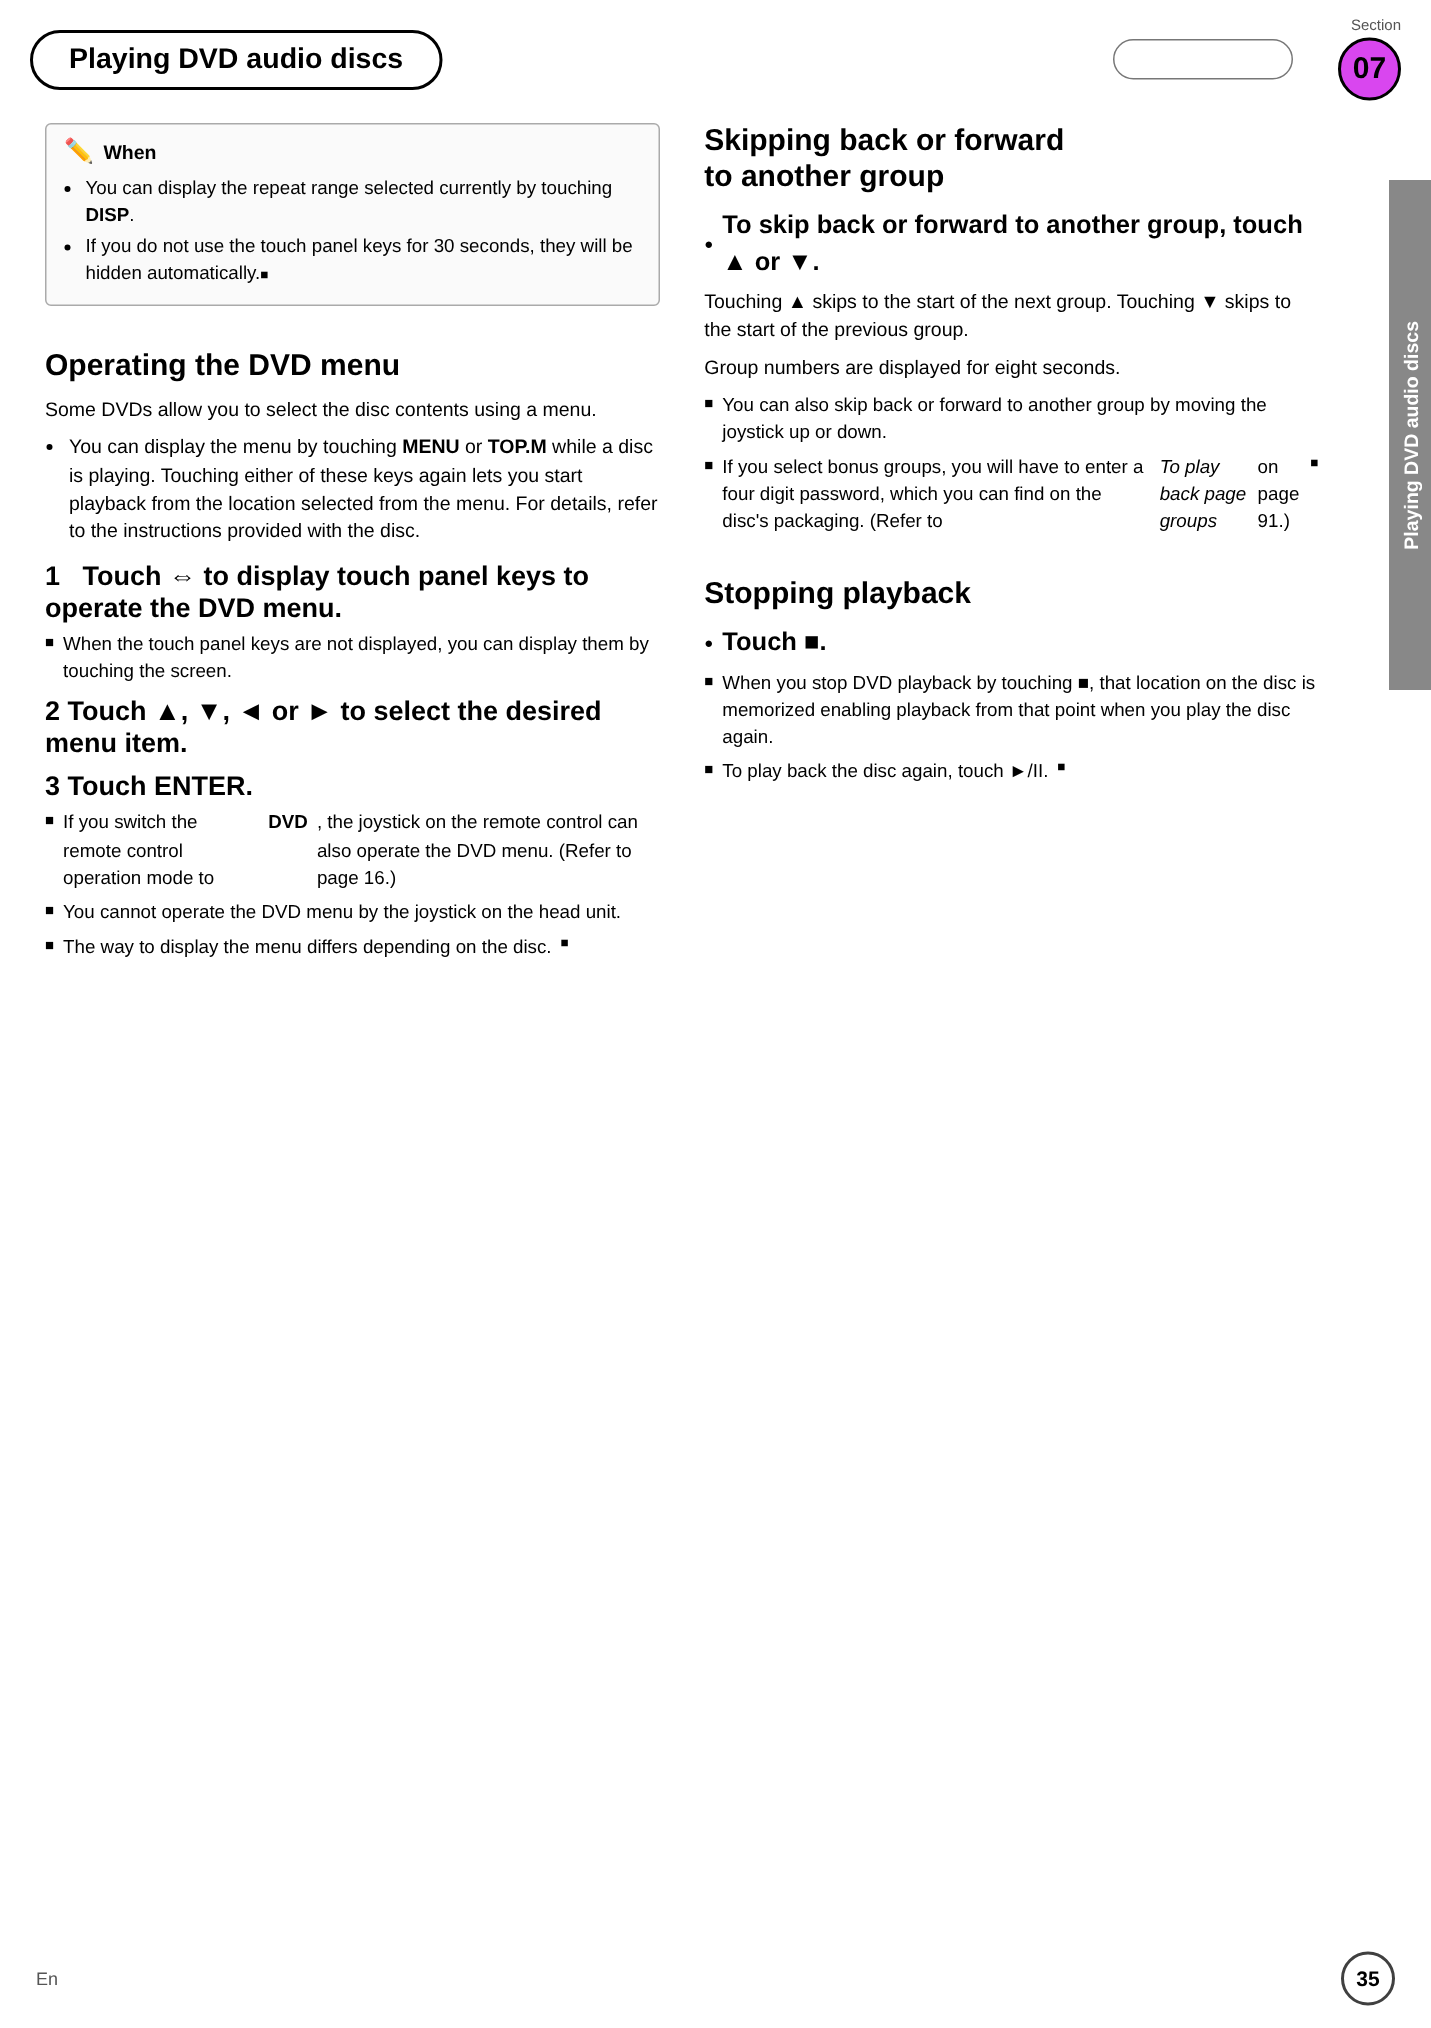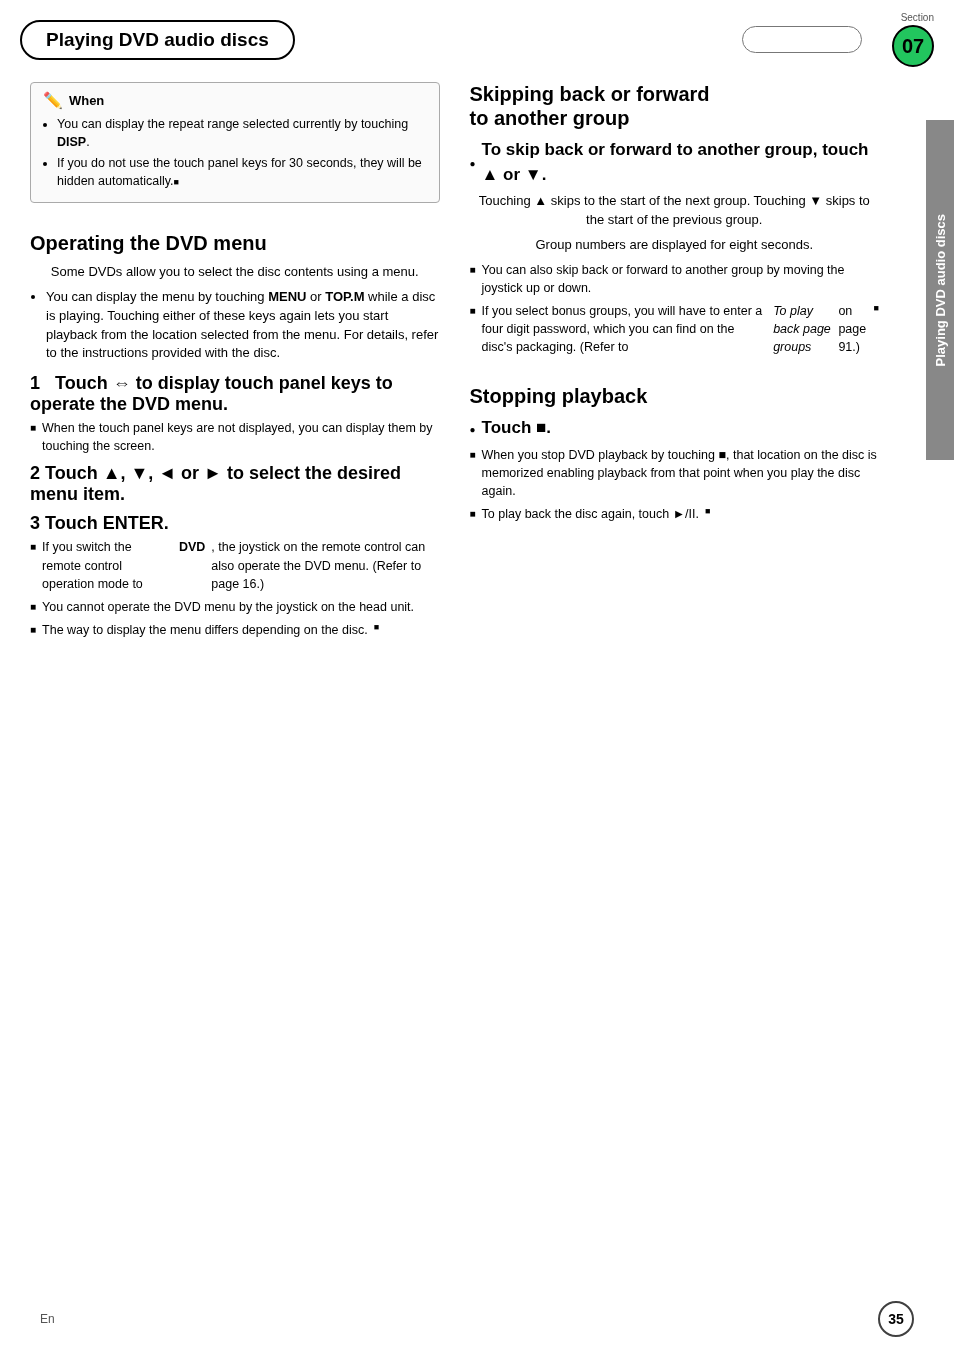--- a/index.html
+++ b/index.html
@@ -19,21 +19,21 @@
     .section-number {
       display: flex;
       align-items: center;
       justify-content: center;
       width: 42px;
       height: 42px;
       border: 2px solid #000;
       border-radius: 50%;
       font-size: 20px;
       font-weight: bold;
-      background: #22c55e;
+      background: #d946ef;
     }
 
     
     .sidebar-text {
       position: absolute;
       right: 0;
       top: 120px;
       width: 28px;
       height: 340px;
       background: #888;
@@ -101,21 +101,20 @@
       font-size: 20px;
       font-weight: bold;
       margin-bottom: 8px;
       line-height: 1.2;
     }
 
     p {
       font-size: 13px;
       line-height: 1.45;
       margin-bottom: 6px;
-      text-align: center;
     }
 
     
     .step {
       margin-bottom: 8px;
     }
     .step-title {
       font-size: 18px;
       font-weight: bold;
       margin-bottom: 4px;
@@ -154,21 +153,21 @@
 
     
     .footer {
       position: absolute;
       bottom: 15px;
       left: 0;
       right: 0;
       display: flex;
       align-items: center;
       justify-content: space-between;
-      padding: 0 40px;
+      padding: 0 24px;
     }
     .footer-lang {
       font-size: 12px;
       color: #555;
     }
     .footer-page {
       display: flex;
       align-items: center;
       justify-content: center;
       width: 36px;

